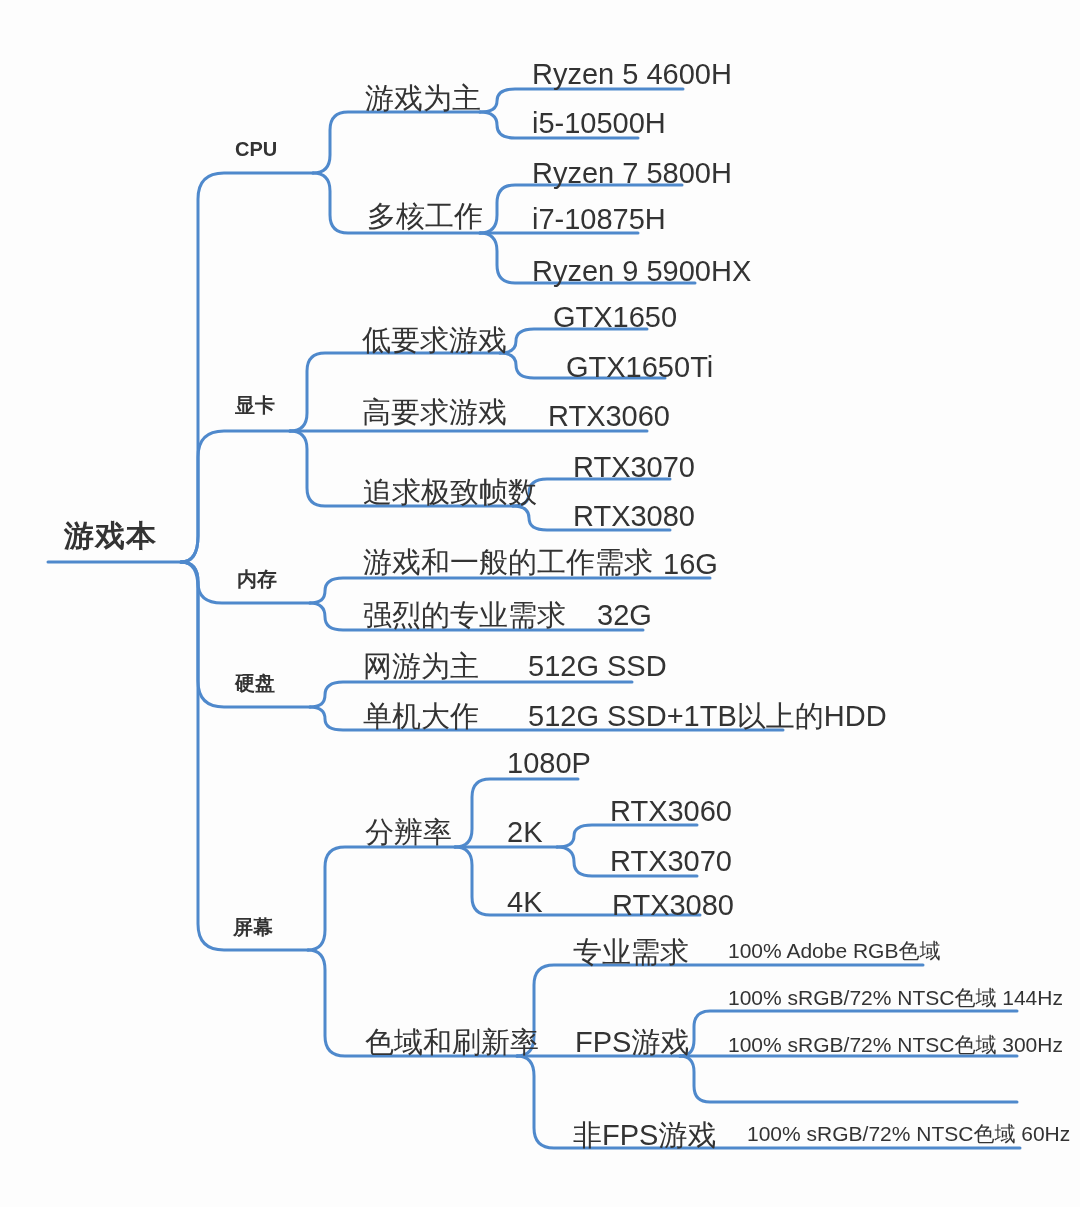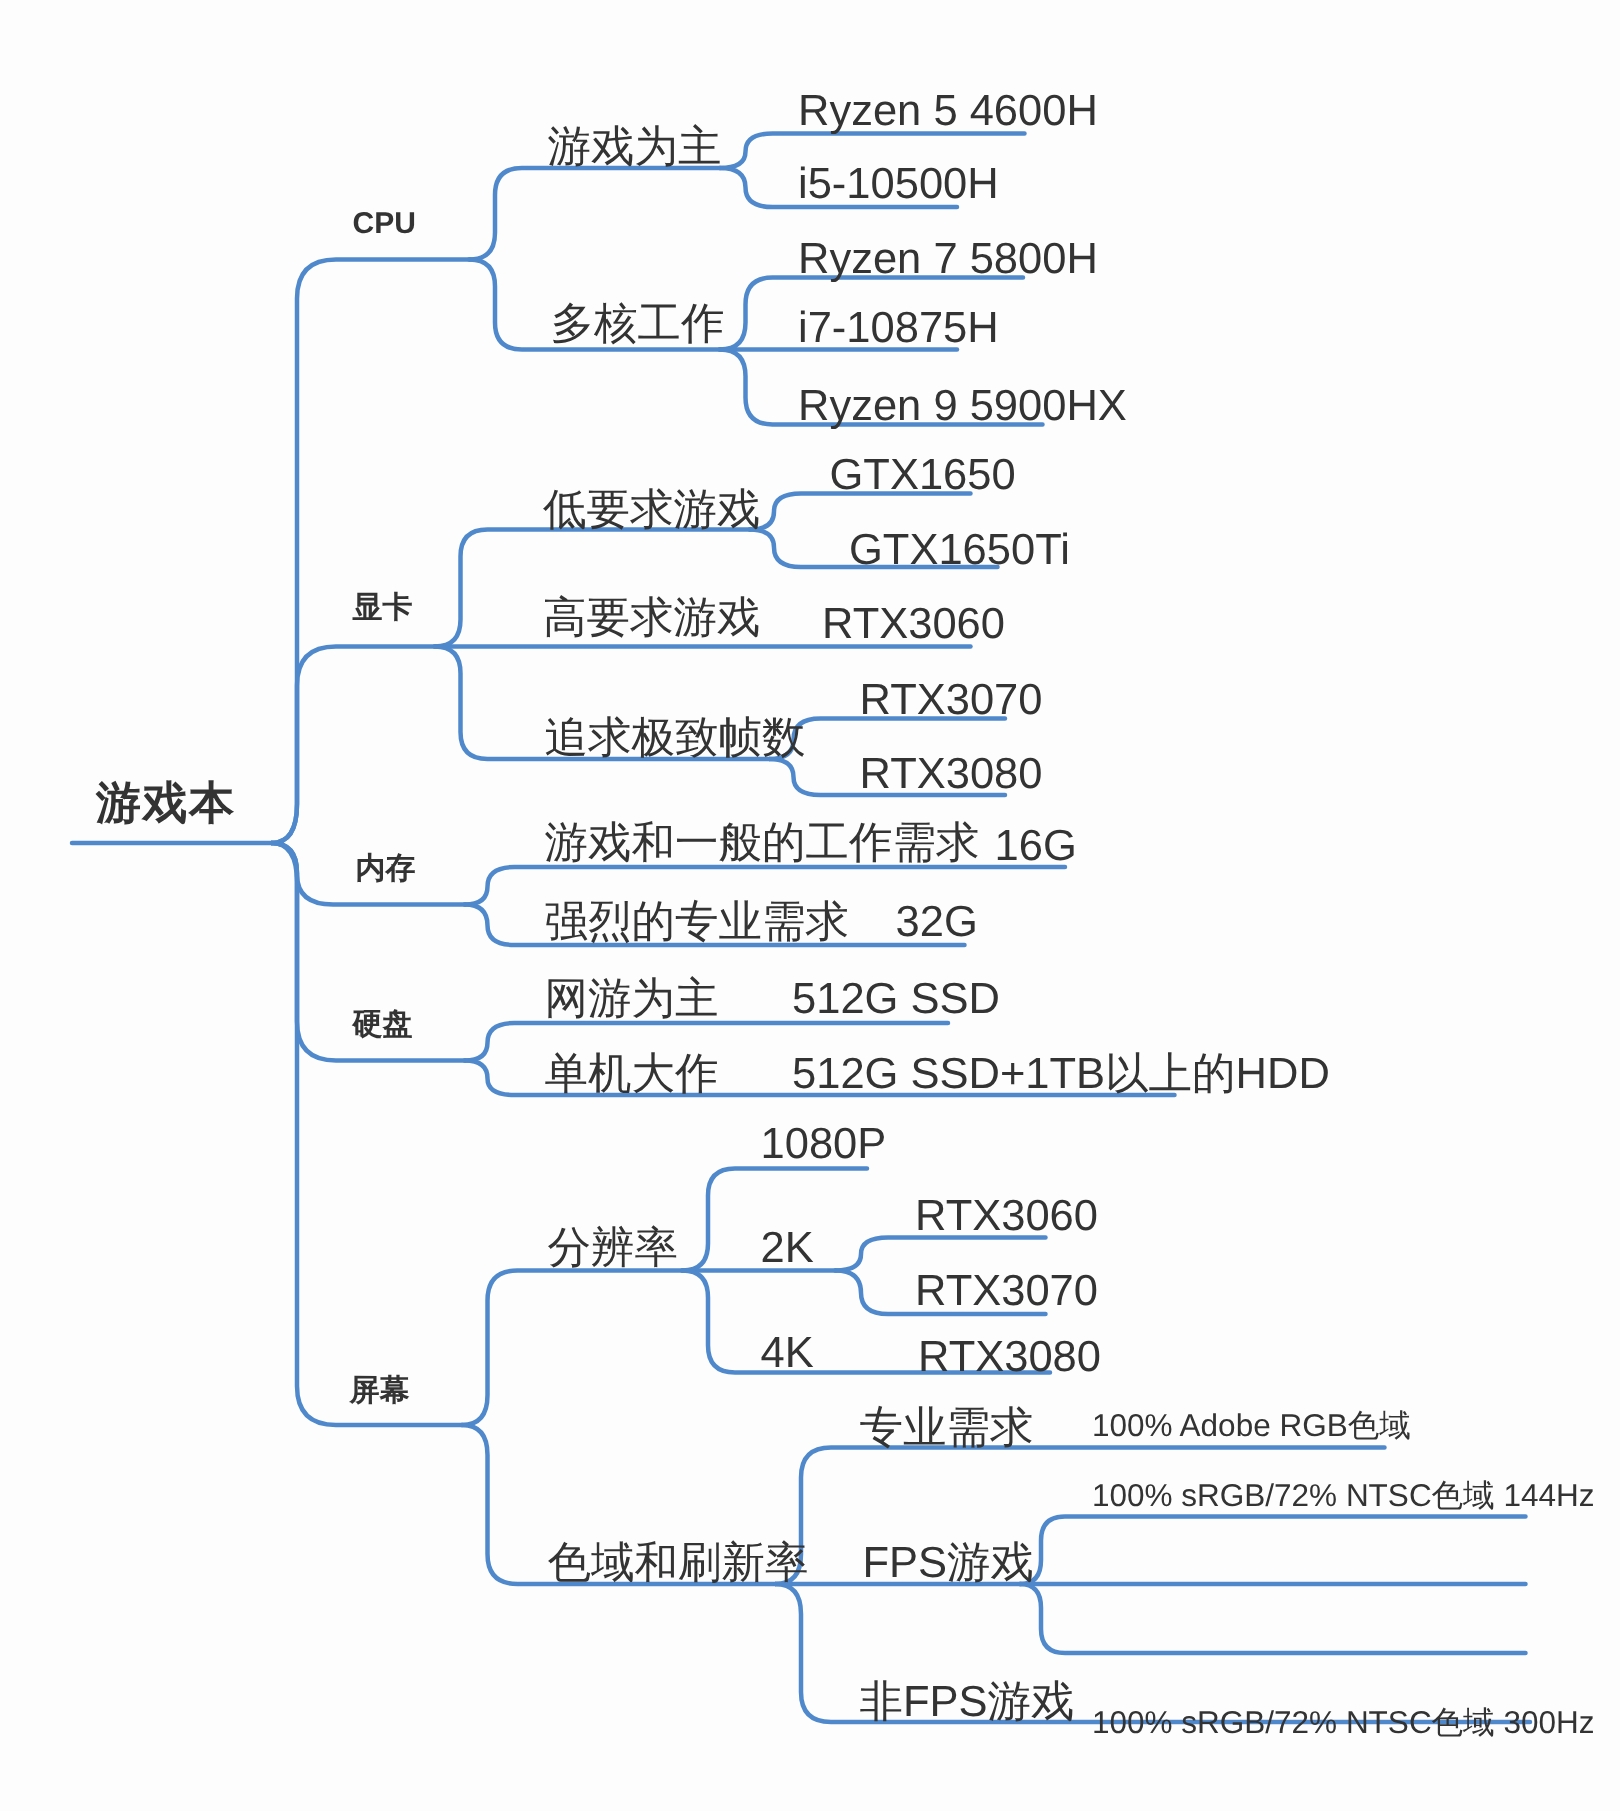--- a/index.html
+++ b/index.html
@@ -111,16 +111,17 @@
   <div class="node n2" style="left:507px;top:818px">2K</div>
   <div class="node n2" style="left:610px;top:797px">RTX3060</div>
   <div class="node n2" style="left:610px;top:847px">RTX3070</div>
   <div class="node n2" style="left:507px;top:888px">4K</div>
   <div class="node n2" style="left:612px;top:891px">RTX3080</div>
   <div class="node n2" style="left:365px;top:1028px">色域和刷新率</div>
   <div class="node n2" style="left:573px;top:938px">专业需求</div>
   <div class="node nv" style="left:728px;top:940px">100% Adobe RGB色域</div>
   <div class="node n2" style="left:575px;top:1028px">FPS游戏</div>
   <div class="node nv" style="left:728px;top:987px">100% sRGB/72% NTSC色域 144Hz</div>
-  <div class="node nv" style="left:728px;top:1138px">100% sRGB/72% NTSC色域 300Hz</div>
+  <div class="node nv" style="left:728px;top:1034px">100% sRGB/72% NTSC色域 300Hz</div>
   <div class="node n2" style="left:573px;top:1121px">非FPS游戏</div>
+  <div class="node nv" style="left:747px;top:1123px">100% sRGB/72% NTSC色域 60Hz</div>
 
 </div>
 
 </body></html>

